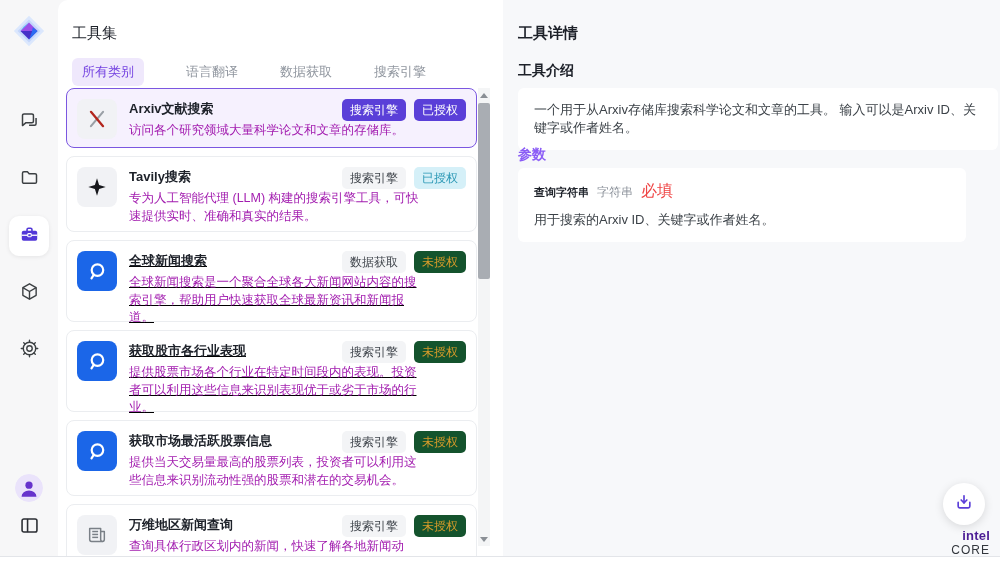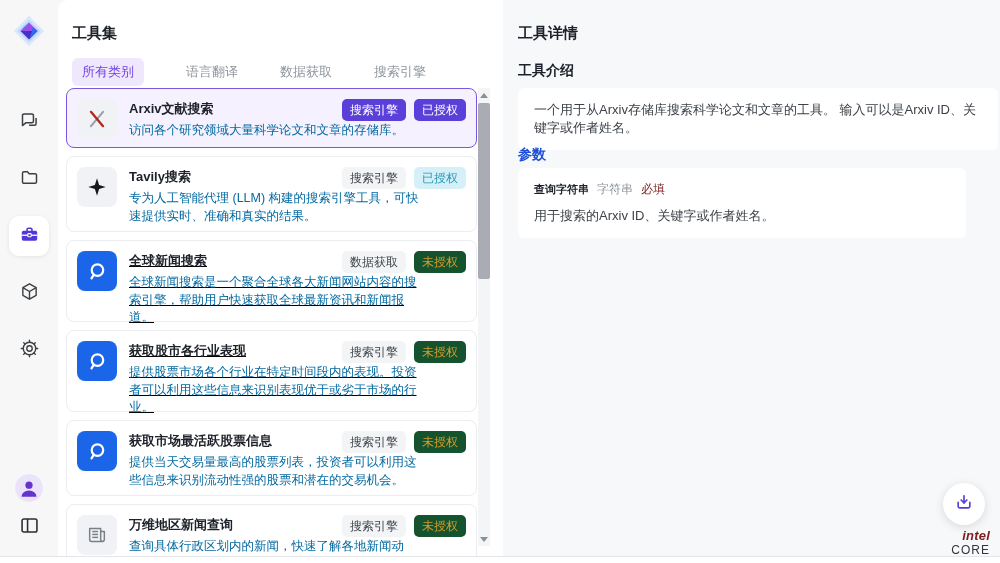--- a/index.html
+++ b/index.html
@@ -12,67 +12,67 @@
   .rail-nav{margin-top:52px;display:flex;flex-direction:column;align-items:center;gap:17px;}
   .rail-item{width:40px;height:40px;display:flex;align-items:center;justify-content:center;border-radius:10px;cursor:pointer;}
   .rail-item svg{width:21px;height:21px;}
   .rail-item.active{background:#fff;box-shadow:0 1px 4px rgba(0,0,0,.08);}
   .rail-spacer{flex:1;}
   .rail-bottom{display:flex;flex-direction:column;align-items:center;gap:12px;margin-bottom:16px;}
   .avatar{width:28px;height:28px;border-radius:50%;overflow:hidden;}
 
   
   .list-panel{position:absolute;left:58px;top:0;width:445px;height:556px;background:#fff;border-top-left-radius:10px;}
-  .list-title{position:absolute;left:14px;top:24px;font-size:15px;font-weight:bold;color:#1d2129;}
+  .list-title{position:absolute;left:14px;top:24px;font-size:15px;font-weight:normal;color:#1d2129;}
   .tabs{position:absolute;left:14px;top:58px;display:flex;align-items:center;gap:42px;font-size:13px;}
   .tab{color:#8f959e;cursor:pointer;padding:5px 0;}
   .tab.active{background:#efe8fc;color:#7442e0;padding:5px 10px;border-radius:6px;}
   .cards{position:absolute;left:8px;top:88px;width:411px;height:468px;display:flex;flex-direction:column;gap:8px;overflow:hidden;}
   .card{position:relative;background:#fff;border:1px solid #ebedf0;border-radius:8px;padding:10px;box-sizing:border-box;display:flex;gap:12px;flex:none;cursor:pointer;}
   .card.selected{border:1.5px solid #7b57e0;background:#f6f1fe;}
   .card-h60{height:60px;} .card-h76{height:76px;} .card-h90{height:82px;text-decoration:underline;} .card-h72{height:120px;}
   .card-icon{width:40px;height:40px;border-radius:8px;background:#f1f2f5;display:flex;align-items:center;justify-content:center;flex:none;}
   .card-icon svg{width:22px;height:22px;}
   .card-icon.blue{background:#1b66e8;}
   .card-text{padding-top:1px;}
   .card-title{font-size:13px;font-weight:bold;color:#1d2129;margin-bottom:4px;}
-  .card-desc{font-size:12.5px;color:#0369a1;line-height:17.5px;max-width:292px;}
+  .card-desc{font-size:12.5px;color:#a21caf;line-height:17.5px;max-width:292px;}
   .chips{position:absolute;top:10px;right:10px;display:flex;gap:8px;}
   .chip{font-size:12px;line-height:1;padding:5px 8px;border-radius:5px;white-space:nowrap;}
   .chip-purple{background:#5a3fd8;color:#fff;}
   .chip-gray{background:#f3f4f6;color:#41464d;}
   .chip-cyan{background:#d5f0f8;color:#2b98b5;}
   .chip-yellow{background:#14532d;color:#d79b2a;}
 
   
   .scrollbar{position:absolute;left:420px;top:88px;width:12px;height:458px;background:#f4f5f6;display:flex;flex-direction:column;align-items:center;}
   .sb-arrow{width:12px;height:14px;display:flex;align-items:center;justify-content:center;cursor:pointer;flex:none;}
   .tri-up{width:0;height:0;border-left:4px solid transparent;border-right:4px solid transparent;border-bottom:5px solid #8a8f95;}
   .tri-down{width:0;height:0;border-left:4px solid transparent;border-right:4px solid transparent;border-top:5px solid #8a8f95;}
   .sb-thumb{width:12px;height:176px;background:#a9adb3;border-radius:2px;margin-top:1px;cursor:pointer;}
   .sb-fill{flex:1;}
 
   
   .detail-panel{position:absolute;left:503px;top:0;width:497px;height:556px;background:#f7f8fa;}
   .detail-title{position:absolute;left:15px;top:24px;font-size:15px;font-weight:bold;color:#1d2129;}
   .section-h1{position:absolute;left:15px;top:62px;font-size:14px;font-weight:bold;color:#1d2129;}
   .intro-card{position:absolute;left:15px;top:88px;width:448px;background:#fff;border-radius:6px;padding:13px 16px;font-size:13px;color:#3c4248;line-height:18px;}
-  .section-h2{position:absolute;left:15px;top:146px;font-size:14px;font-weight:bold;color:#1d4ed8;}
+  .section-h2{position:absolute;left:15px;top:146px;font-size:14px;font-weight:bold;color:#8b5cf6;}
   .param-card{position:absolute;left:15px;top:168px;width:448px;background:#fff;border-radius:6px;padding:13px 16px;box-sizing:border-box;}
   .param-line1{display:flex;align-items:baseline;gap:8px;}
   .param-name{font-size:11px;font-weight:bold;color:#1d2129;}
   .param-type{font-size:12px;color:#8a9099;}
-  .param-required{font-size:12px;color:#7f1d1d;}
+  .param-required{font-size:16px;color:#ef4444;}
   .param-desc{margin-top:9px;font-size:13px;color:#3c4248;}
 
   
   .fab{position:absolute;left:943px;top:483px;width:42px;height:42px;border-radius:50%;background:#fff;box-shadow:0 2px 10px rgba(0,0,0,.13);display:flex;align-items:center;justify-content:center;cursor:pointer;}
   .fab svg{width:20px;height:20px;}
   .brand{position:absolute;left:928px;top:528px;width:62px;text-align:right;line-height:13px;}
-  .brand-intel{font-size:13px;font-weight:bold;color:#7f1d1d;letter-spacing:.2px;font-style:italic;}
+  .brand-intel{font-size:13px;font-weight:bold;color:#4c1d95;letter-spacing:.2px;}
   .brand-core{font-size:12px;color:#32363c;letter-spacing:1px;}
 
   
   .bottom-bar{position:absolute;left:0;top:556px;width:1000px;height:7px;background:#fff;border-top:1px solid #e3e5e9;}
 </style>
 </head>
 <body>
 
 <div class="app">
 

